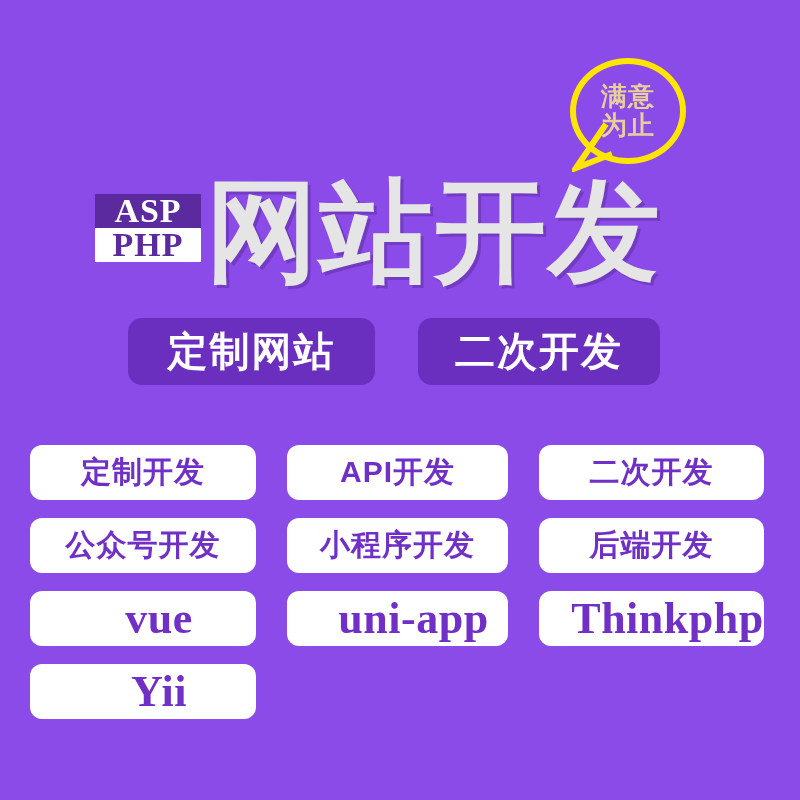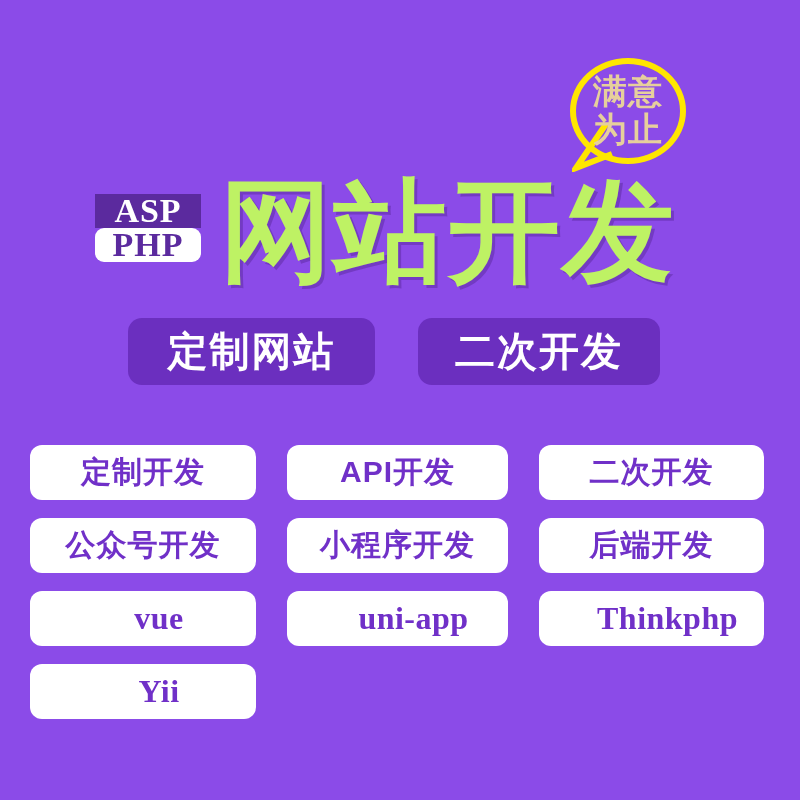--- a/index.html
+++ b/index.html
@@ -55,21 +55,21 @@
     width: 116px;
     height: 106px;
     display: flex;
     flex-direction: column;
     align-items: center;
     justify-content: center;
     gap: 2px;
   }
   .bubble-line {
     color: #e6cf9c;
-    font-size: 34px;
+    font-size: 26px;
     font-weight: 700;
     letter-spacing: 1px;
     line-height: 1.05;
     white-space: nowrap;
   }
 
   
   .lang-badges {
     position: absolute;
     left: 95px;
@@ -88,29 +88,28 @@
     letter-spacing: 1px;
     line-height: 1;
   }
   .lang-badge.asp {
     background: #5b2a9e;
     color: #ffffff;
   }
   .lang-badge.php {
     background: #ffffff;
     color: #5b2a9e;
-    border-radius: 9px;
   }
 
   
   .main-title {
     position: absolute;
-    left: 220px;
+    left: 206px;
     top: 176px;
-    color: #bef264;
+    color: #e5e5e5;
     font-size: 112px;
     font-weight: 700;
     line-height: 1;
     letter-spacing: 2px;
     white-space: nowrap;
     text-shadow: 3px 3px 0 rgba(60, 20, 110, 0.30);
   }
 
   
   .subtitle-row {
@@ -157,21 +156,21 @@
     align-items: center;
     justify-content: center;
     color: #7030c8;
     font-size: 30px;
     font-weight: 700;
     letter-spacing: 1px;
     white-space: nowrap;
   }
   .tag.latin {
     font-family: "Liberation Serif", serif;
-    font-size: 32px;
+    font-size: 44px;
     letter-spacing: 0.5px;
     padding-left: 32px;
   }
 </style>
 </head>
 <body>
 
 <div id="poster">
 
   <div class="bubble-wrap">

